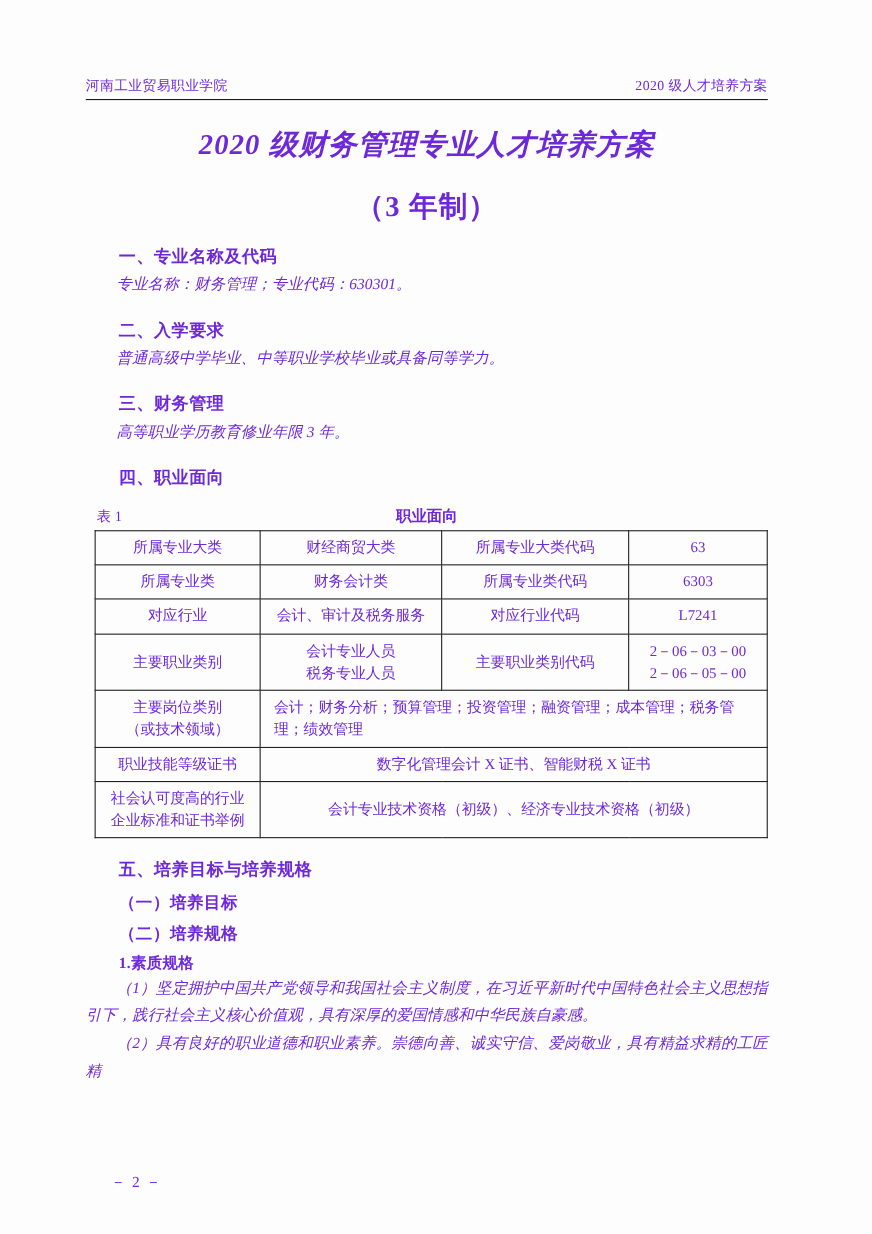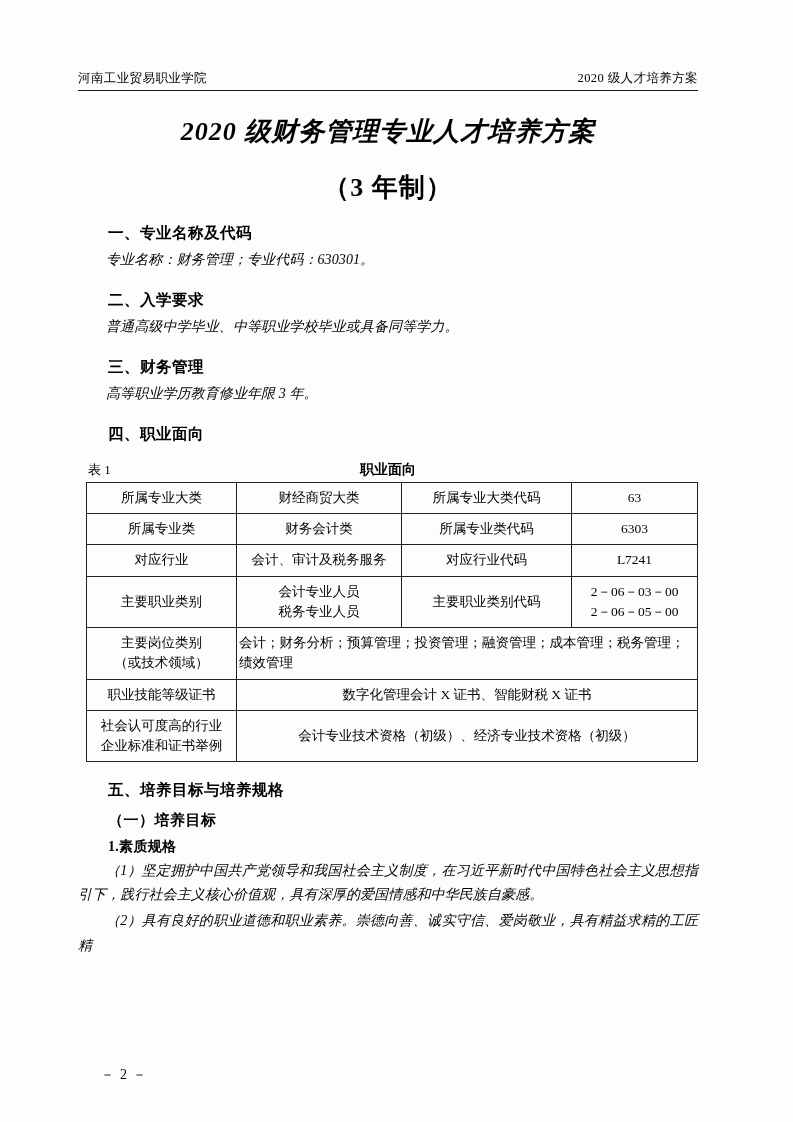--- a/index.html
+++ b/index.html
@@ -6,21 +6,21 @@
     margin: 0;
     padding: 0;
     background: #ffffff;
   }
   .page {
     position: relative;
     width: 793px;
     height: 1122px;
     background: #fdfdfd;
     font-family: "Liberation Serif", "DejaVu Serif", serif;
-    color: #000000;
+    color: #6d28d9;
     box-sizing: border-box;
     overflow: hidden;
   }
   .inner {
     position: absolute;
     left: 78px;
     top: 70px;
     width: 620px;
   }
   
@@ -114,21 +114,21 @@
   
   table.jobtable {
     border-collapse: collapse;
     width: 611px;
     margin-left: 8px;
     table-layout: fixed;
   }
   table.jobtable td {
     border: 1px solid #222;
     font-size: 13.5px;
-    padding: 5px 2px;
+    padding: 5px 12px;
     line-height: 1.5;
     vertical-align: middle;
   }
   td.c { text-align: center; }
   td.l { text-align: left; }
   .two-line { line-height: 1.45; }
   
   .page-num {
     position: absolute;
     left: 0;
@@ -220,20 +220,21 @@
 企业标准和证书举例</td>
           <td class="c" colspan="3">会计专业技术资格（初级）、经济专业技术资格（初级）</td>
         </tr>
       </tbody>
     </table>
 
     <div class="h-sec">五、培养目标与培养规格</div>
 
     <div class="h-sub">（一）培养目标</div>
 
+    <div class="h-sub">（二）培养规格</div>
     <div class="h-sub2">1.素质规格</div>
     <p class="body">（1）坚定拥护中国共产党领导和我国社会主义制度，在习近平新时代中国特色社会主义思想指引下，践行社会主义核心价值观，具有深厚的爱国情感和中华民族自豪感。</p>
     <p class="body">（2）具有良好的职业道德和职业素养。崇德向善、诚实守信、爱岗敬业，具有精益求精的工匠精</p>
 
   </div>
 
   <div class="page-num">
     <span class="pnwrap">－ 2 －</span>
   </div>
 </div>

